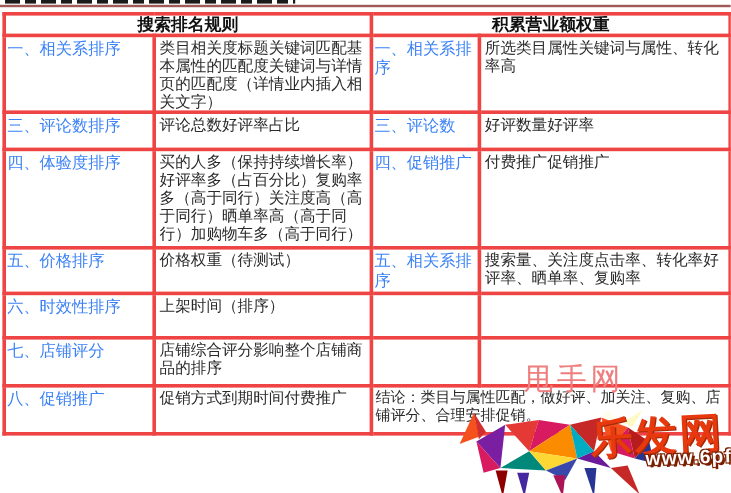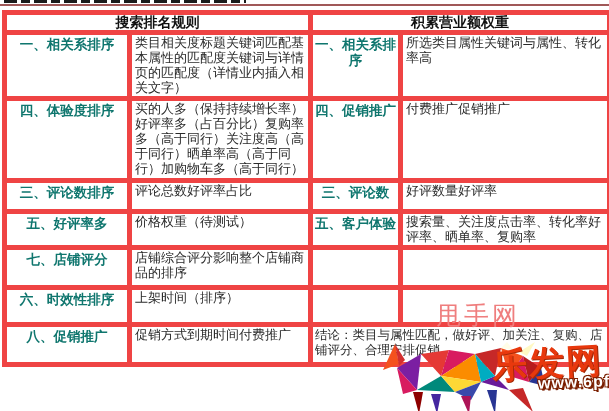--- a/index.html
+++ b/index.html
@@ -19,36 +19,36 @@
     background:var(--rule-maroon);
   }
   
   table.rules{
     position:absolute;left:2px;top:10px;width:605px;
     border-collapse:collapse;table-layout:fixed;
     border:2px solid #151515;
     background:#fff;
   }
   table.rules td{
-    border:5px solid #ef4444;
+    border:3px solid #ef4444;
     vertical-align:top;
     overflow:hidden;
     margin-left:23px;
   }
   td.hcell{
     text-align:center;font-weight:bold;font-size:14px;line-height:15px;
     padding:0;color:#111;
   }
   td.lbl{
-    text-align:center;font-weight:bold;font-size:13.5px;line-height:16px;
-    padding-top:2px;color:#0f766e;word-break:break-all;
+    text-align:left;font-weight:normal;font-size:13.5px;line-height:16px;
+    padding-top:2px;color:#3b82f6;word-break:break-all;
   }
   td.cnt{
     font-size:13px;line-height:15px;padding:1px 2px 0 3px;
-    word-break:break-all;text-align:left;color:#2a2a2a;font-family:Liberation Mono, monospace;
+    word-break:break-all;text-align:left;color:#2a2a2a;
   }
   td.concl{
     font-size:12.5px;line-height:15px;padding:1px 1px 0 2px;
     word-break:break-all;color:#2a2a2a;
   }
   
   .wm-shuaishou{
     position:absolute;left:436px;top:299px;z-index:5;
     font-size:25px;letter-spacing:3px;color:var(--watermark-pink);
     font-weight:normal;
@@ -86,47 +86,47 @@
       <tr style="height:15px">
     <td class="hcell" colspan="2">搜索排名规则</td>
     <td class="hcell" colspan="2">积累营业额权重</td>
   </tr>
   <tr style="height:59px">
     <td class="lbl">一、相关系排序</td>
     <td class="cnt">类目相关度标题关键词匹配基本属性的匹配度关键词与详情页的匹配度（详情业内插入相关文字）</td>
     <td class="lbl">一、相关系排序</td>
     <td class="cnt">所选类目属性关键词与属性、转化率高</td>
   </tr>
+  <tr style="height:31px">
+    <td class="lbl">三、评论数排序</td>
+    <td class="cnt">评论总数好评率占比</td>
+    <td class="lbl">三、评论数</td>
+    <td class="cnt">好评数量好评率</td>
+  </tr>
   <tr style="height:82px">
     <td class="lbl">四、体验度排序</td>
     <td class="cnt">买的人多（保持持续增长率）好评率多（占百分比）复购率多（高于同行）关注度高（高于同行）晒单率高（高于同行）加购物车多（高于同行）</td>
     <td class="lbl">四、促销推广</td>
     <td class="cnt">付费推广促销推广</td>
   </tr>
-  <tr style="height:31px">
-    <td class="lbl">三、评论数排序</td>
-    <td class="cnt">评论总数好评率占比</td>
-    <td class="lbl">三、评论数</td>
-    <td class="cnt">好评数量好评率</td>
+  <tr style="height:36px">
+    <td class="lbl">五、价格排序</td>
+    <td class="cnt">价格权重（待测试）</td>
+    <td class="lbl">五、相关系排序</td>
+    <td class="cnt">搜索量、关注度点击率、转化率好评率、晒单率、复购率</td>
   </tr>
-  <tr style="height:36px">
-    <td class="lbl">五、好评率多</td>
-    <td class="cnt">价格权重（待测试）</td>
-    <td class="lbl">五、客户体验</td>
-    <td class="cnt">搜索量、关注度点击率、转化率好评率、晒单率、复购率</td>
+  <tr style="height:37px">
+    <td class="lbl">六、时效性排序</td>
+    <td class="cnt">上架时间（排序）</td>
+    <td class="lbl"></td>
+    <td class="cnt"></td>
   </tr>
   <tr style="height:40px">
     <td class="lbl">七、店铺评分</td>
     <td class="cnt">店铺综合评分影响整个店铺商品的排序</td>
-    <td class="lbl"></td>
-    <td class="cnt"></td>
-  </tr>
-  <tr style="height:37px">
-    <td class="lbl">六、时效性排序</td>
-    <td class="cnt">上架时间（排序）</td>
     <td class="lbl"></td>
     <td class="cnt"></td>
   </tr>
   <tr style="height:40px">
     <td class="lbl">八、促销推广</td>
     <td class="cnt">促销方式到期时间付费推广</td>
     <td class="concl" colspan="2">结论：类目与属性匹配，做好评、加关注、复购、店铺评分、合理安排促销。</td>
   </tr>
 </tbody>
   </table>

